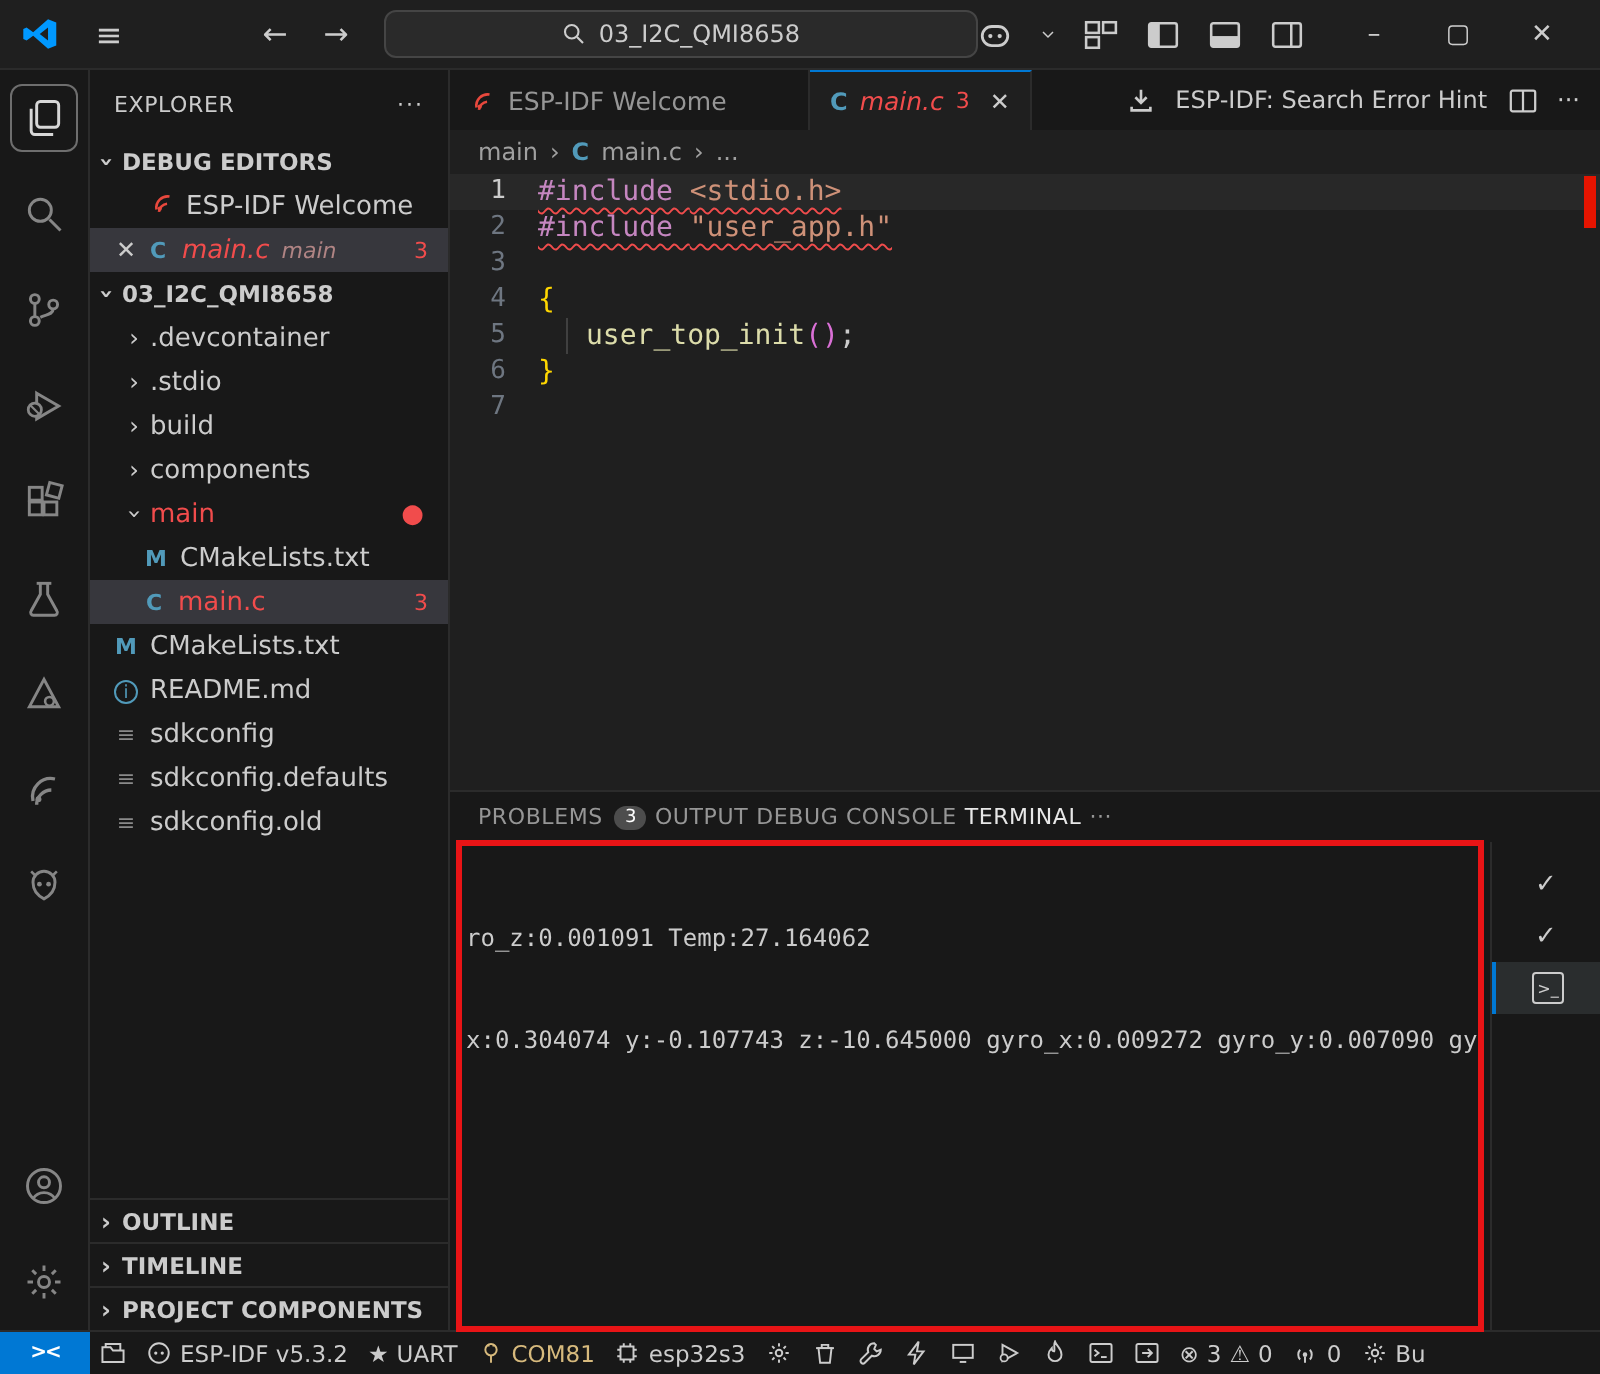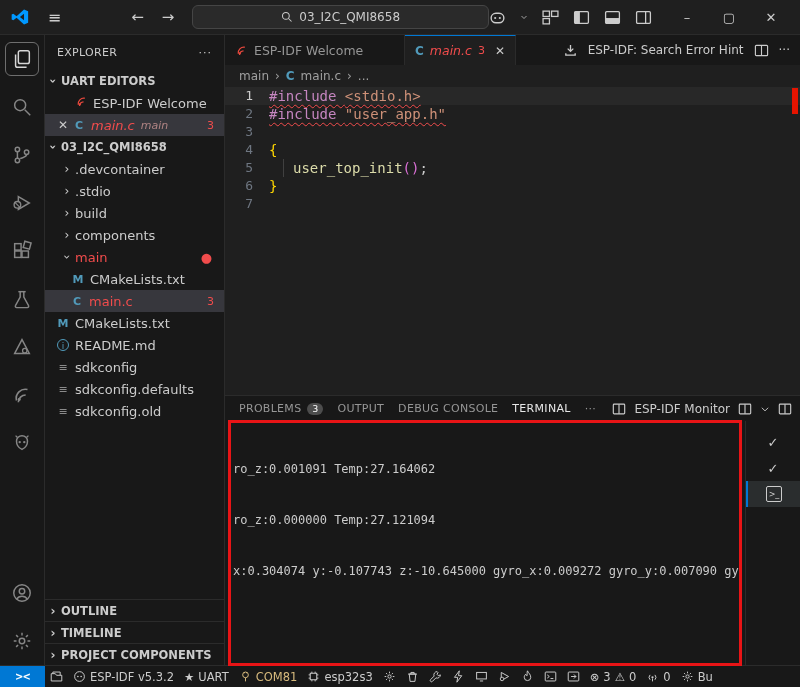--- a/index.html
+++ b/index.html
@@ -87,21 +87,21 @@
   .tk-b2 { color:#da70d6; }
   .tk-pun { color:#cccccc; }
   .sq { text-decoration-line:underline; text-decoration-style:wavy; text-decoration-color:#f14c4c;
     text-decoration-thickness:1px; text-underline-offset:3px; }
   .guide { border-left:1px solid #404040; margin-left:14px; padding-left:9px; }
   .overview-err { position:absolute; right:2px; top:1px; width:6px; height:26px; background:#e51400; }
 
   
   .panel { position:absolute; left:0; right:0; bottom:0; height:270px; background:#181818;
     border-top:1px solid #2b2b2b; }
-  .panel-header { height:25px; display:flex; align-items:center; padding:0 8px 0 14px; gap:14px;
+  .panel-header { height:25px; display:flex; align-items:center; padding:0 8px 0 14px; gap:4px;
     font-size:11px; color:#969696; }
   .ptab { height:25px; display:flex; align-items:center; gap:6px; letter-spacing:0.3px; }
   .ptab.active { color:#e7e7e7; border-bottom:1px solid #0078d4; }
   .pbadge { background:#4d4d4d; color:#ffffff; border-radius:9px; font-size:9px; padding:1px 5px; }
   .ph-right { margin-left:auto; display:flex; align-items:center; gap:8px; color:#cccccc; font-size:12px; }
   .ph-right svg { width:14px; height:14px; }
   .panel-body { position:absolute; top:25px; bottom:0; left:0; right:0; display:flex; }
   .term { flex:1; padding:6px 0 0 8px; font-family:"DejaVu Sans Mono", monospace; font-size:12px;
     line-height:17px; color:#cccccc; white-space:pre; overflow:hidden; }
   .term-strip { width:55px; border-left:1px solid #2b2b2b; padding-top:8px; }
@@ -291,21 +291,21 @@
   </div>
 
   <div class="sidebar">
     <div class="sb-title">
       <span>EXPLORER</span>
       <span class="more">···</span>
     </div>
 
     <div class="row header">
       <span class="chev"><span class="chev-down">›</span></span>
-      <span>UART EDITORS</span>
+      <span>DEBUG EDITORS</span>
     </div>
     <div class="row" style="padding-left:28px">
       <span class="ficon"><svg class="esp-mini" viewBox="0 0 16 16">
             <path d="M4 12a7 7 0 0 1 8-8" fill="none" stroke="#e8483d" stroke-width="1.6"></path>
             <path d="M5.5 13.5a5.5 5.5 0 0 1 5-5" fill="none" stroke="#e8483d" stroke-width="1.6"></path>
             <circle cx="6" cy="11.5" r="1.3" fill="#e8483d"></circle>
           </svg></span>
       <span>ESP-IDF Welcome</span>
     </div>
     <div class="row selected" style="padding-left:10px">
@@ -460,43 +460,24 @@
     <div class="panel">
       <div class="panel-header">
         <span class="ptab">
             <span>PROBLEMS</span>
             <span class="pbadge">3</span>
           </span>
         <span class="ptab">OUTPUT</span>
         <span class="ptab">DEBUG CONSOLE</span>
         <span class="ptab active">TERMINAL</span>
         <span class="ptab">···</span>
-        <div class="ph-right">
-          <svg viewBox="0 0 16 16">
-              <rect x="1.5" y="2.5" width="13" height="11" rx="1" fill="none" stroke="#ccc" stroke-width="1.3"></rect>
-              <line x1="8" y1="2.5" x2="8" y2="13.5" stroke="#ccc" stroke-width="1.3"></line>
-            </svg>
-          <span>ESP-IDF Monitor</span>
-          <svg viewBox="0 0 16 16">
-              <rect x="1.5" y="2.5" width="13" height="11" rx="1" fill="none" stroke="#ccc" stroke-width="1.3"></rect>
-              <line x1="8" y1="2.5" x2="8" y2="13.5" stroke="#ccc" stroke-width="1.3"></line>
-            </svg>
-          <svg viewBox="0 0 16 16" style="width:10px">
-              <path d="M3 6l5 5 5-5" fill="none" stroke="#ccc" stroke-width="1.5"></path>
-            </svg>
-          <svg viewBox="0 0 16 16">
-              <rect x="1.5" y="2.5" width="13" height="11" rx="1" fill="none" stroke="#ccc" stroke-width="1.3"></rect>
-              <line x1="8" y1="2.5" x2="8" y2="13.5" stroke="#ccc" stroke-width="1.3"></line>
-            </svg>
-        </div>
       </div>
       <div class="panel-body">
         <div class="term">
           <div>ro_z:0.001091 Temp:27.164062</div>
-          <div>ro_z:0.000000 Temp:27.121094</div>
           <div>x:0.304074 y:-0.107743 z:-10.645000 gyro_x:0.009272 gyro_y:0.007090 gy</div>
           
           
           
           
           
           
           
           
           

